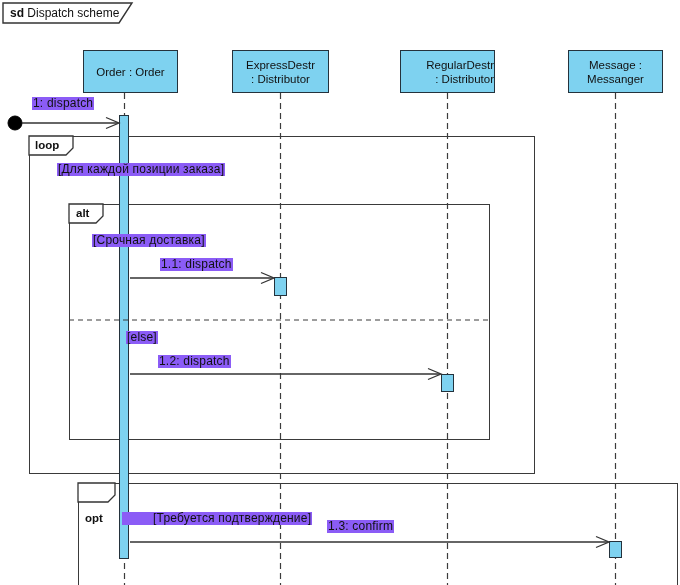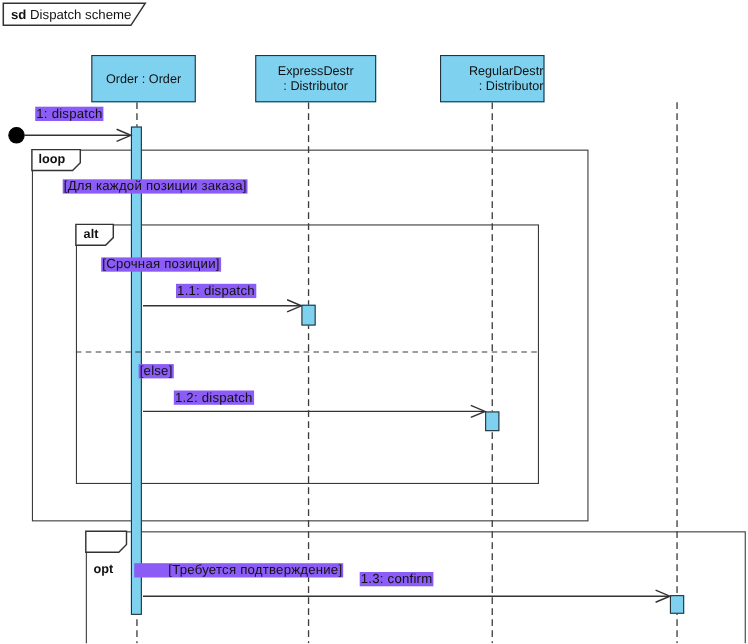--- a/index.html
+++ b/index.html
@@ -86,40 +86,44 @@
   </svg>
 
   <div class="frame-tab-text">
     <span class="kw">sd</span><span> Dispatch scheme</span>
   </div>
 
   <div class="head" style="left:83px;">
     <span>Order : Order</span>
     <span></span>
   </div>
-  <div class="head" style="left:232px;width:110px;">
+  <div class="head" style="left:232px;width:97px;">
     <span>ExpressDestr</span>
     <span>: Distributor</span>
   </div>
   <div class="head" style="left:400px;align-items:flex-end;">
     <span>RegularDestr</span>
     <span>: Distributor</span>
+  </div>
+  <div class="head" style="left:568px;">
+    <span>Message :</span>
+    <span>Messanger</span>
   </div>
 
   <div class="activation" style="left:119px;top:115px;width:10px;height:444px;"></div>
   <div class="activation" style="left:274px;top:277px;width:13px;height:19px;"></div>
   <div class="activation" style="left:441px;top:374px;width:13px;height:18px;"></div>
   <div class="activation" style="left:609px;top:541px;width:13px;height:17px;"></div>
 
   <span class="op-label" style="left:35px;top:139px;">loop</span>
   <span class="op-label" style="left:76px;top:207px;">alt</span>
   <span class="op-label" style="left:85px;top:512px;">opt</span>
 
   <span class="lbl" style="left:57px;top:163px;">[Для каждой позиции заказа]</span>
-  <span class="lbl" style="left:92px;top:234px;">[Срочная позиции]</span>
+  <span class="lbl" style="left:92px;top:234px;">[Срочная доставка]</span>
   <span class="lbl" style="left:110px;top:331px;margin-left:16px;">[else]</span>
   <span class="lbl" style="left:122px;top:512px;padding-left:31px;">[Требуется подтверждение]</span>
 
   <span class="lbl" style="left:32px;top:97px;">1: dispatch</span>
   <span class="lbl" style="left:160px;top:258px;">1.1: dispatch</span>
   <span class="lbl" style="left:158px;top:355px;">1.2: dispatch</span>
   <span class="lbl" style="left:327px;top:520px;">1.3: confirm</span>
 
 </div>
 

